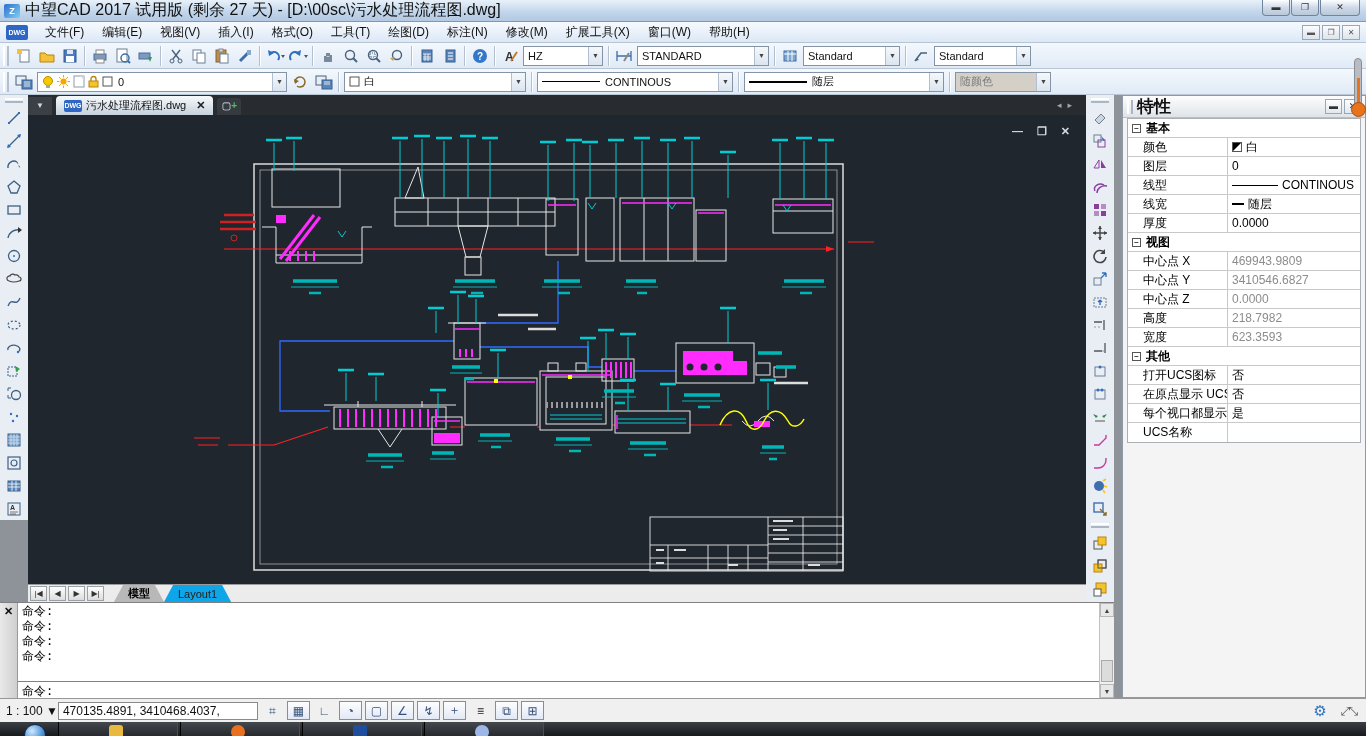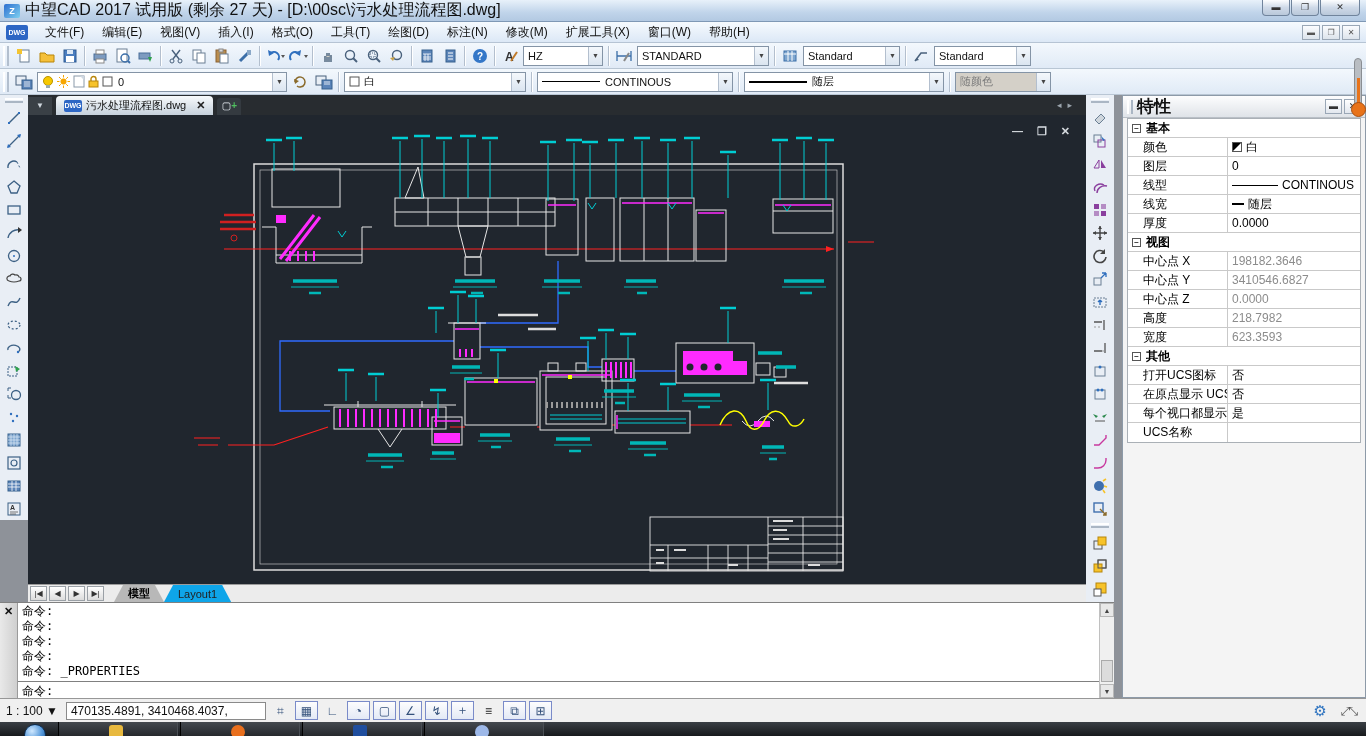--- a/index.html
+++ b/index.html
@@ -115,21 +115,21 @@
   .cmd-hist { flex:1; padding:1px 4px; line-height:15px; }
   .cmd-prompt { height:17px; border-top:1px solid #808080; padding:1px 4px; }
   .cmd-scroll { width:15px; background:#f0f0f0; border-left:1px solid #c0c0c0; display:flex; flex-direction:column; font-size:7px; color:#444; }
   .scr-btn { height:14px; border:1px solid #b8b8b8; background:#e8e8e8; text-align:center; line-height:13px; }
   .scr-track { flex:1; position:relative; }
   .scr-thumb { position:absolute; left:1px; right:1px; bottom:2px; height:22px; background:#dcdcdc; border:1px solid #aaa; }
 
   
   .statusbar { position:absolute; left:0; top:698px; width:1366px; height:24px; background:#f0f0f0;
     border-top:1px solid #979797; display:flex; align-items:center; font-size:12px; color:#111; padding-left:6px; }
-  .scale-ind { margin-right:8px; }
+  .scale-ind { }
   .coords { width:200px; height:18px; border:1px solid #8a8a8a; background:#fff; padding:0 4px; line-height:16px; font-size:12px; }
   .stbtn { width:23px; height:19px; margin-left:3px; display:flex; align-items:center; justify-content:center;
     font-size:12px; color:#33507a; }
   .stbtn.on { border:1px solid #7a8bc9; background:linear-gradient(#fdfdfe,#e3e9f5); }
   .st-right { margin-left:auto; display:flex; align-items:center; gap:14px; margin-right:10px; }
   .gear { color:#2f74c0; font-size:15px; }
   .fsarrows { color:#555; font-size:12px; letter-spacing:-2px; }
 
   
   .taskbar { position:absolute; left:0; top:722px; width:1366px; height:14px; background:linear-gradient(#3a3f45,#17191c); overflow:hidden; }
@@ -882,21 +882,21 @@
           </div>
         </div>
 
       <div class="prow phead">
           <span class="mbox">−</span>
           <span>视图</span>
         </div>
       <div class="prow">
           <div class="pkey">中心点 X</div>
           <div class="pval ro">
-            <span>198182.3646</span>
+            <span>469943.9809</span>
           </div>
         </div>
       <div class="prow">
           <div class="pkey">中心点 Y</div>
           <div class="pval ro">
             <span>3410546.6827</span>
           </div>
         </div>
       <div class="prow">
           <div class="pkey">中心点 Z</div>
@@ -951,21 +951,20 @@
   <div class="cmd">
     <div class="cmd-strip">
       <div class="cmd-x">✕</div>
     </div>
     <div class="cmd-body">
       <div class="cmd-hist">
         <div>命令:</div>
         <div>命令:</div>
         <div>命令:</div>
         <div>命令:</div>
-        <div>命令: _PROPERTIES</div>
       </div>
       <div class="cmd-prompt">命令:</div>
     </div>
     <div class="cmd-scroll">
       <div class="scr-btn">▲</div>
       <div class="scr-track">
           <div class="scr-thumb"></div>
         </div>
       <div class="scr-btn">▼</div>
     </div>

